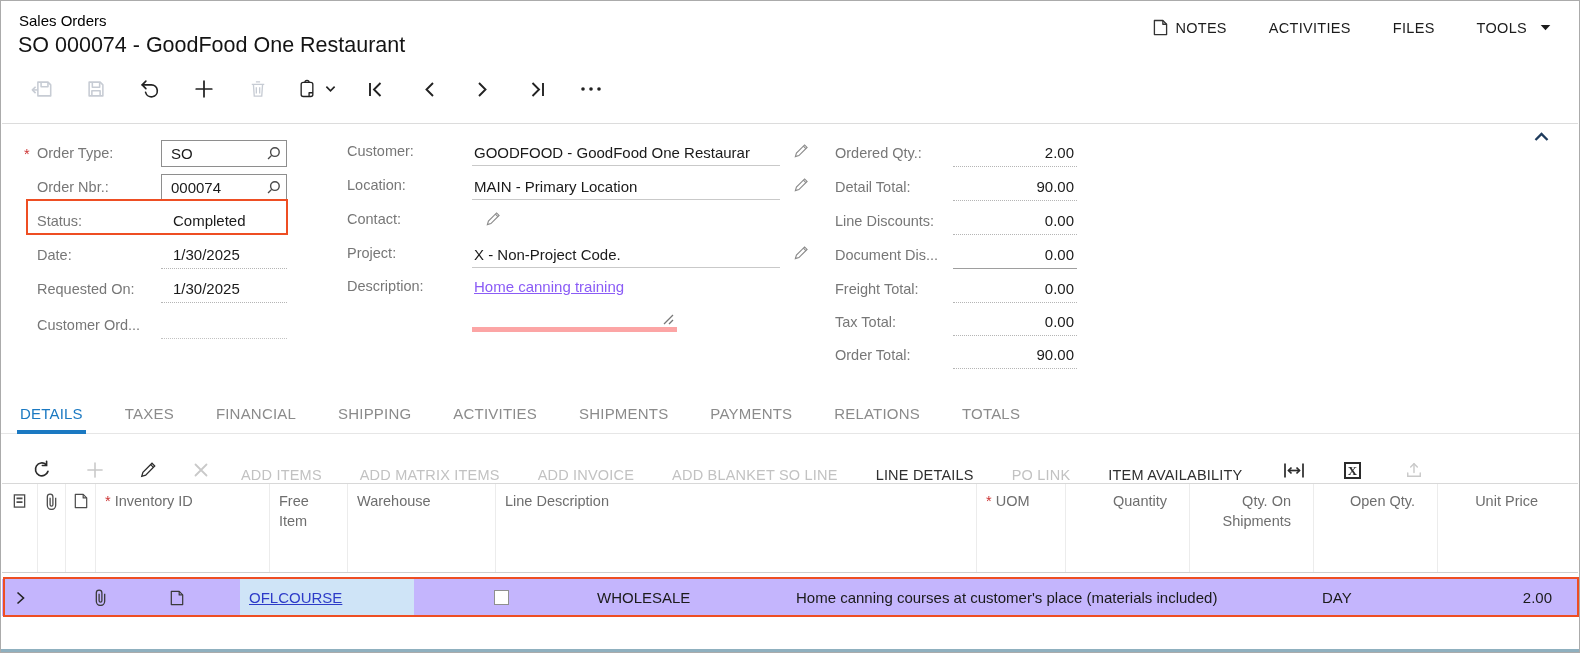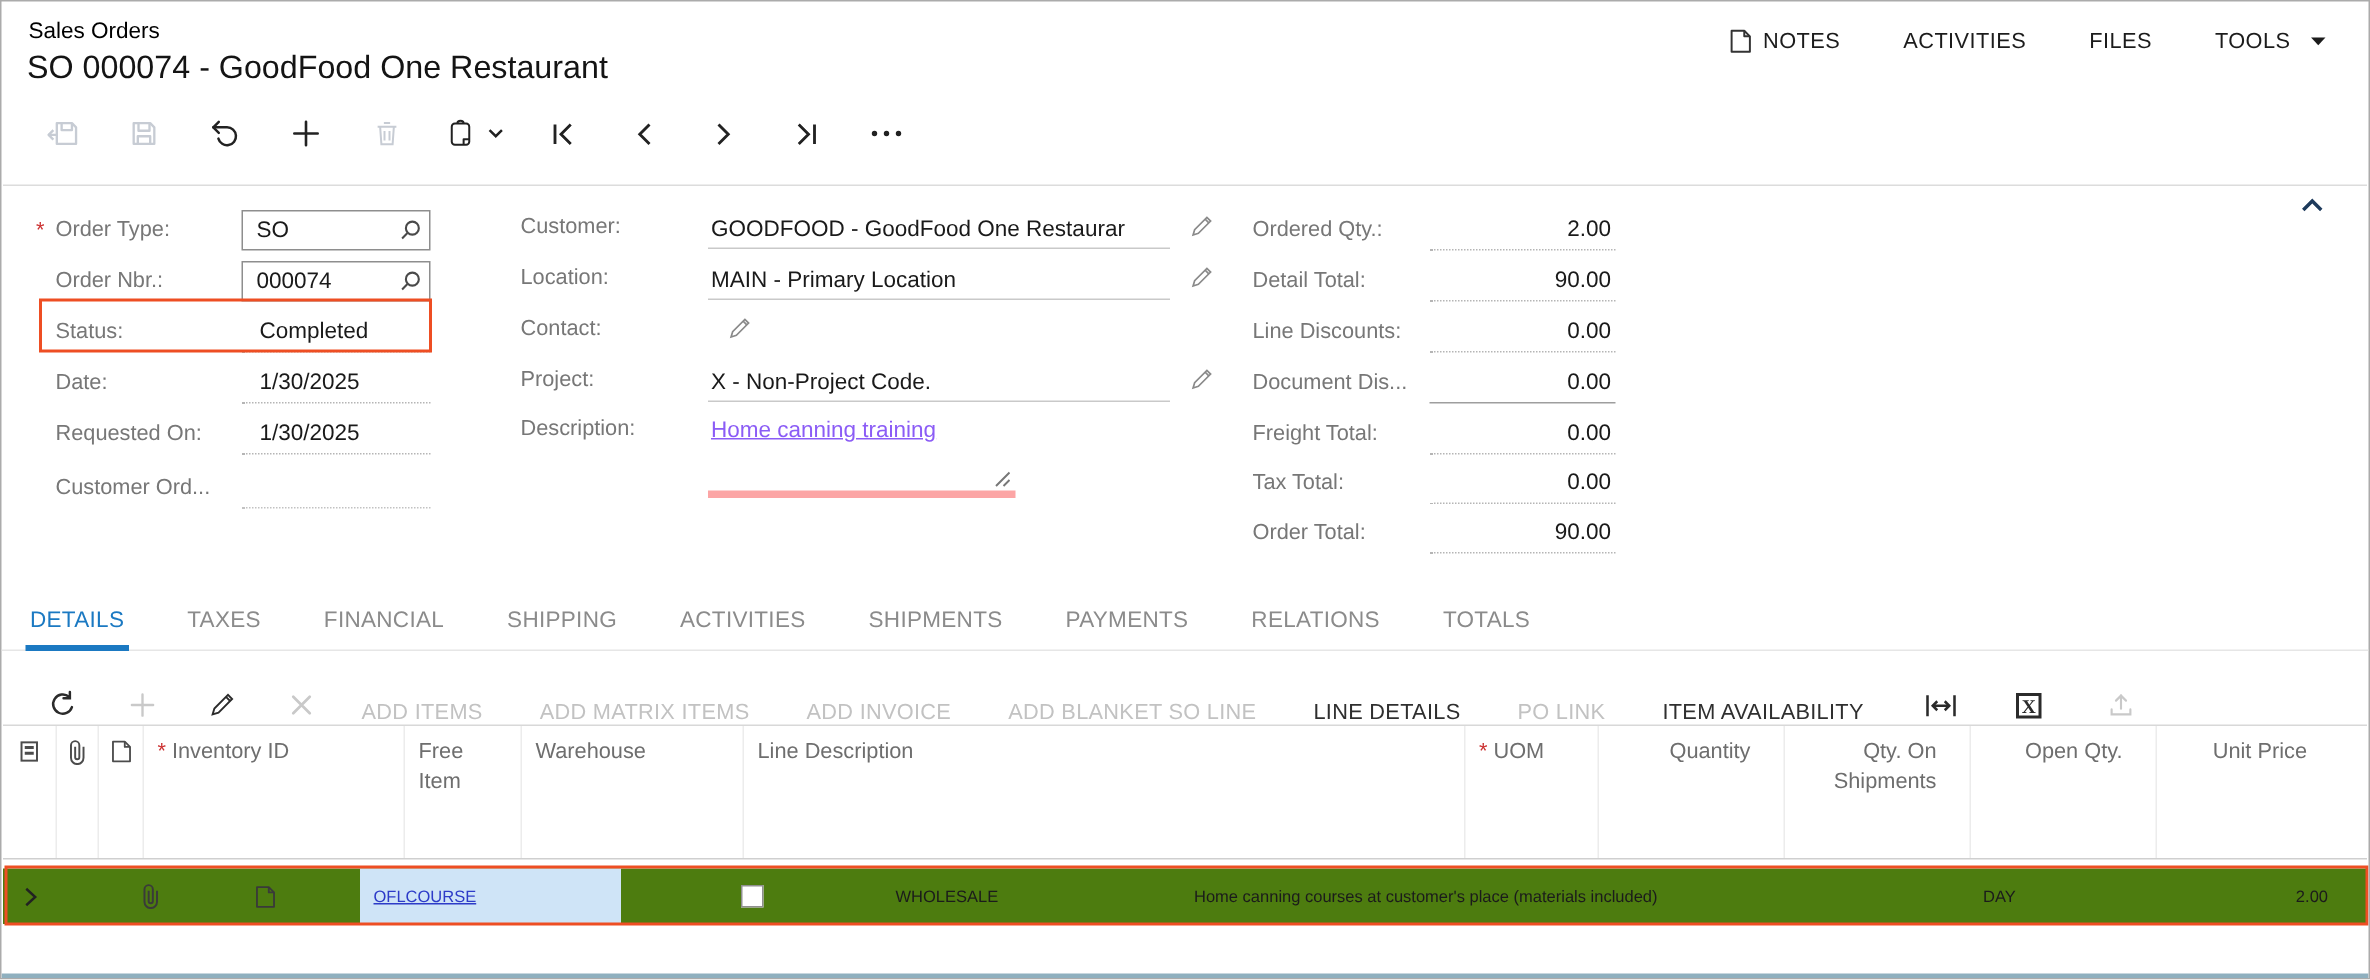--- a/index.html
+++ b/index.html
@@ -73,21 +73,21 @@
 
   
   .grid-cols { display: grid; grid-template-columns: 36px 28px 30px 174px 78px 148px 481px 89px 124px 124px 124px 1fr; }
   .grid-head { position: absolute; top: 482px; left: 1px; right: 1px; height: 90px; border-top: 1px solid #d8d8d8; border-bottom: 1px solid #cfcfcf; font-size: 14.5px; color: #6e6e6e; background: #fff; }
   .gh-cell { border-right: 1px solid #ececec; padding: 8px 8px 0 9px; line-height: 1.35; }
   .gh-cell:last-child { border-right: none; }
   .gh-cell.icon-cell { display: flex; justify-content: center; align-items: flex-start; padding: 9px 0 0 0; color: #4c4c4c; }
   .gh-cell.num { text-align: right; padding-right: 22px; }
   .gh-cell.num-last { text-align: right; padding-right: 40px; }
 
-  .grid-row { position: absolute; top: 578px; left: 1px; right: 1px; height: 37px; background: #4d7c0f; font-size: 11px; color: #1b1b1b; align-items: center; gap: 48px; }
+  .grid-row { position: absolute; top: 578px; left: 1px; right: 1px; height: 37px; background: #c4b5fd; font-size: 15px; color: #1b1b1b; align-items: center; gap: 48px; }
   .gr-cell { height: 100%; display: flex; align-items: center; padding-left: 9px; }
   .gr-cell.icon-cell { justify-content: center; padding: 0; color: #3a3a3a; }
   .gr-cell.num { justify-content: flex-end; padding-right: 22px; }
   .gr-cell.num-last { justify-content: flex-end; padding-right: 42px; }
   .inv-cell { background: #cfe4f7; }
   .inv-link { color: #2d3bc8; text-decoration: underline; cursor: pointer; }
   .checkbox { width: 15px; height: 15px; border: 1px solid #8f8f8f; background: #fff; display: inline-block; cursor: pointer; }
   .icon { display: inline-flex; }
 </style>
 </head>

